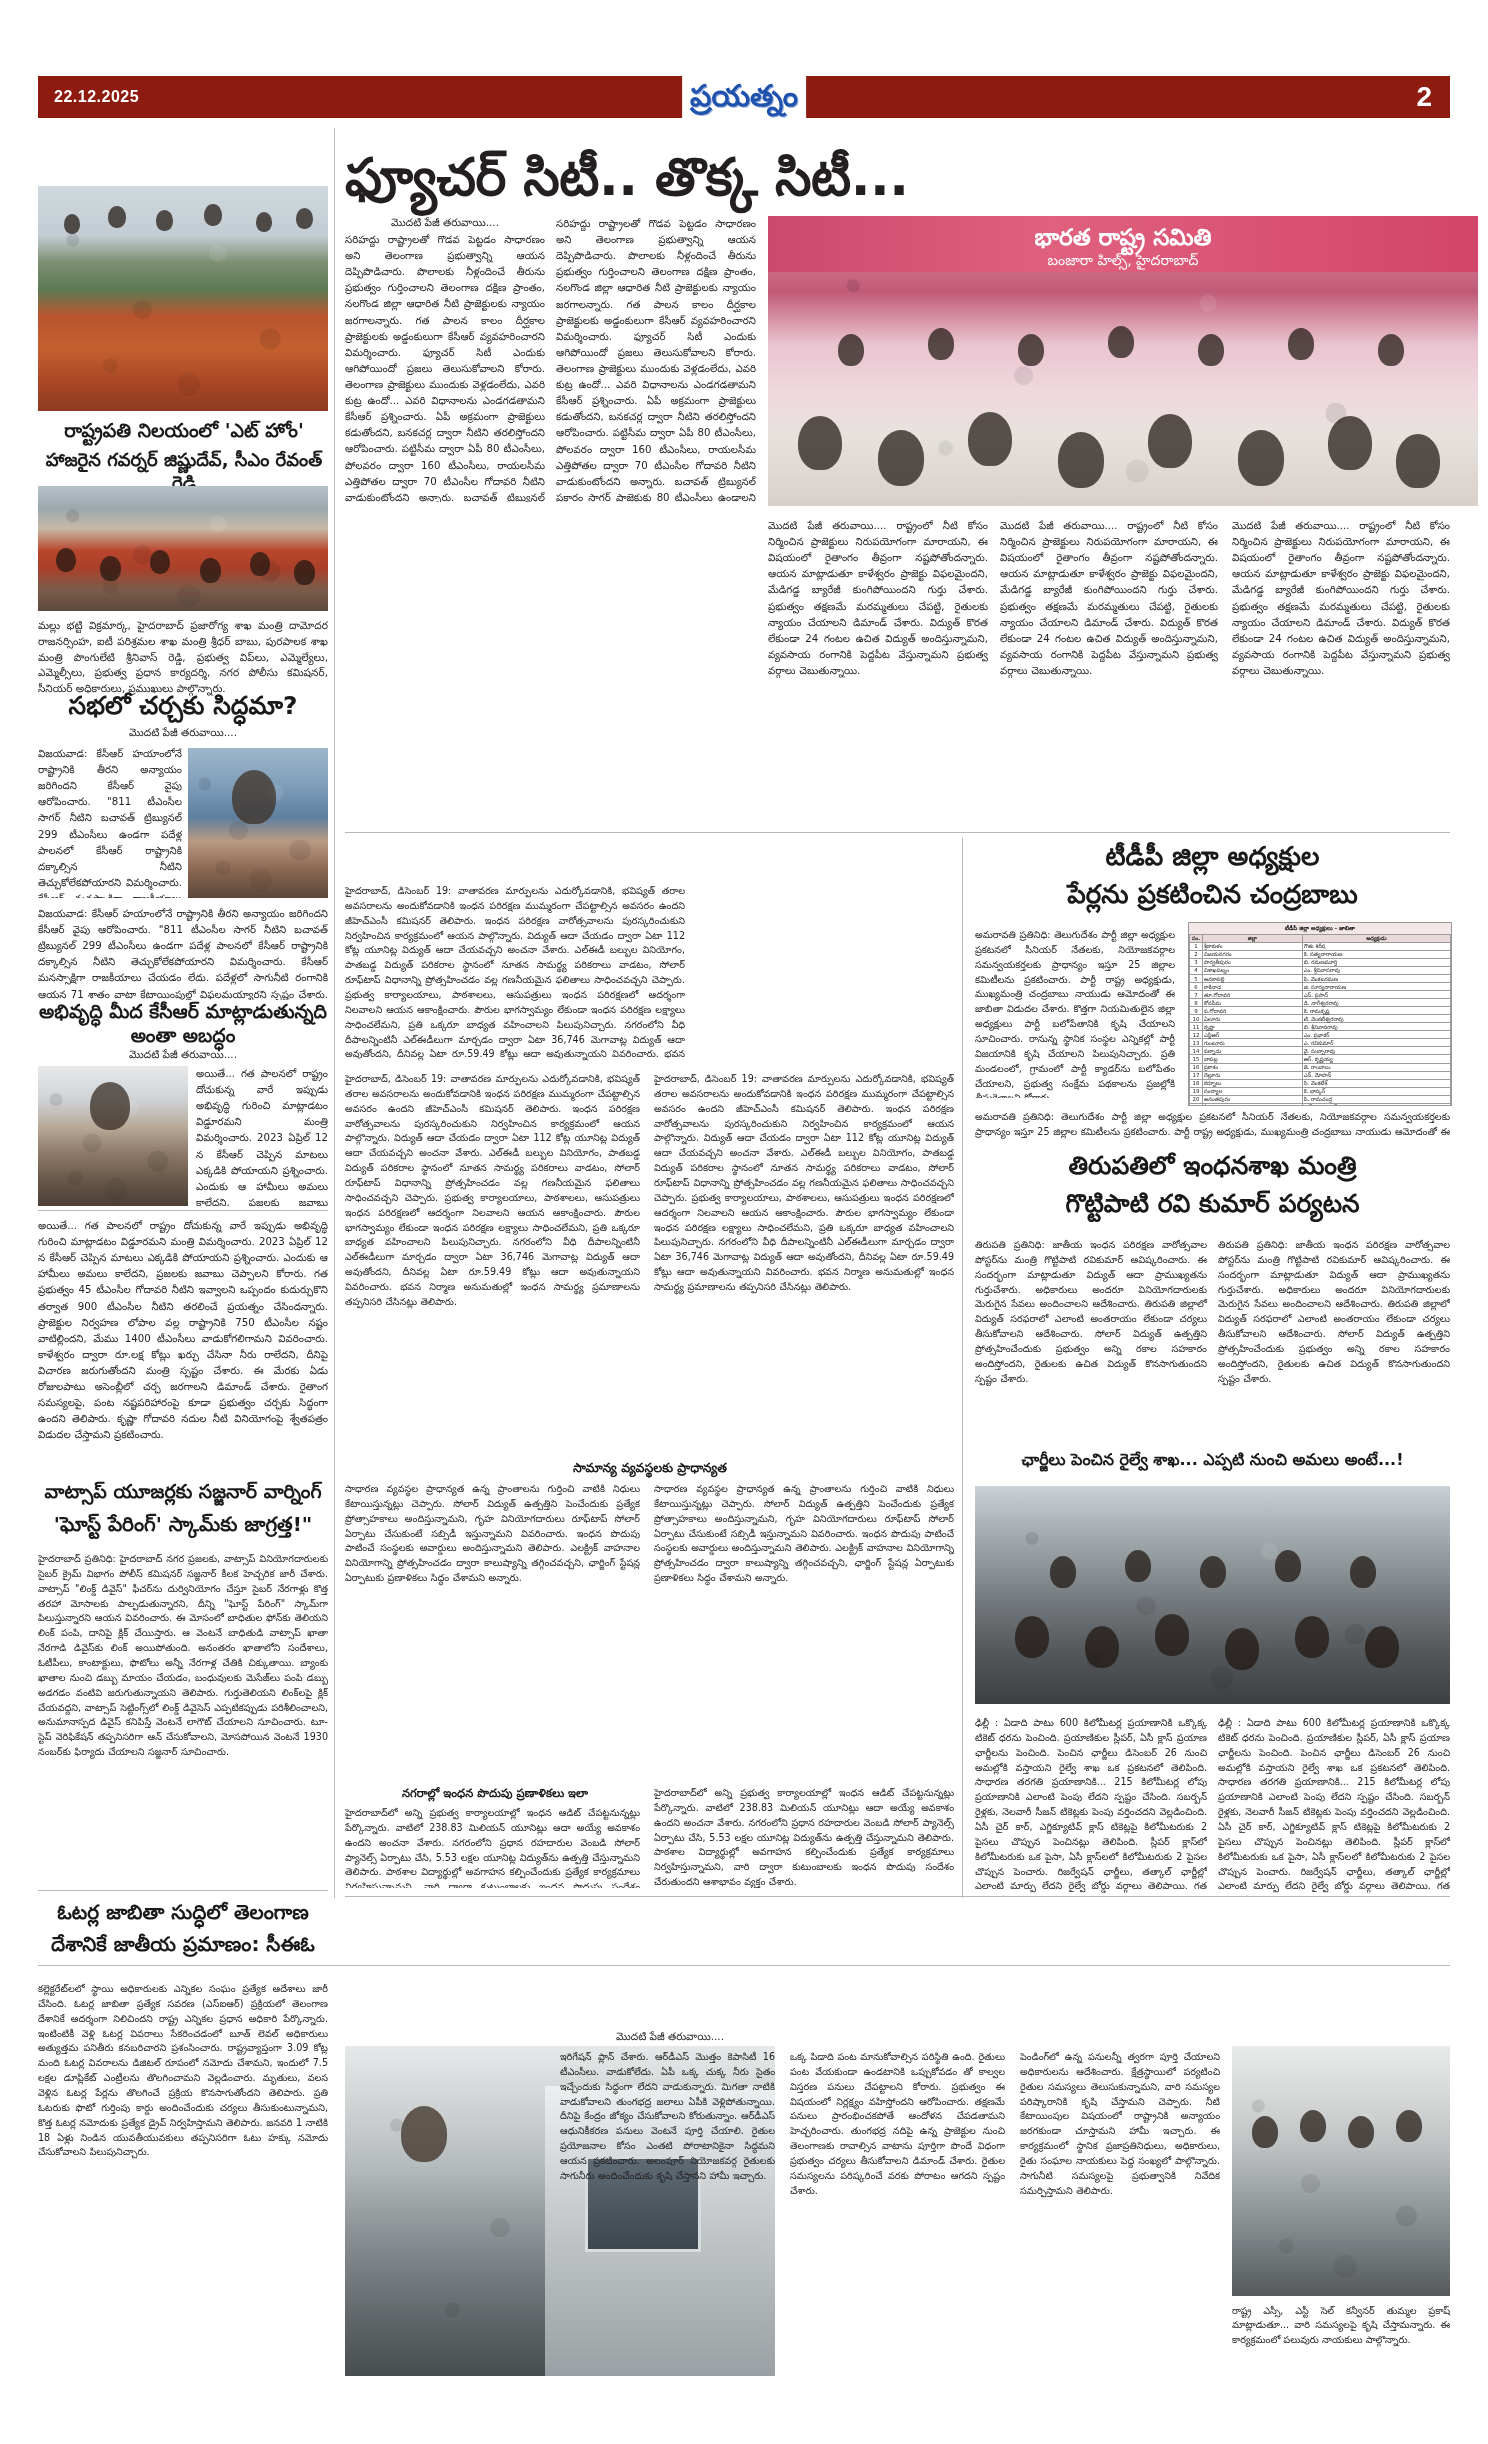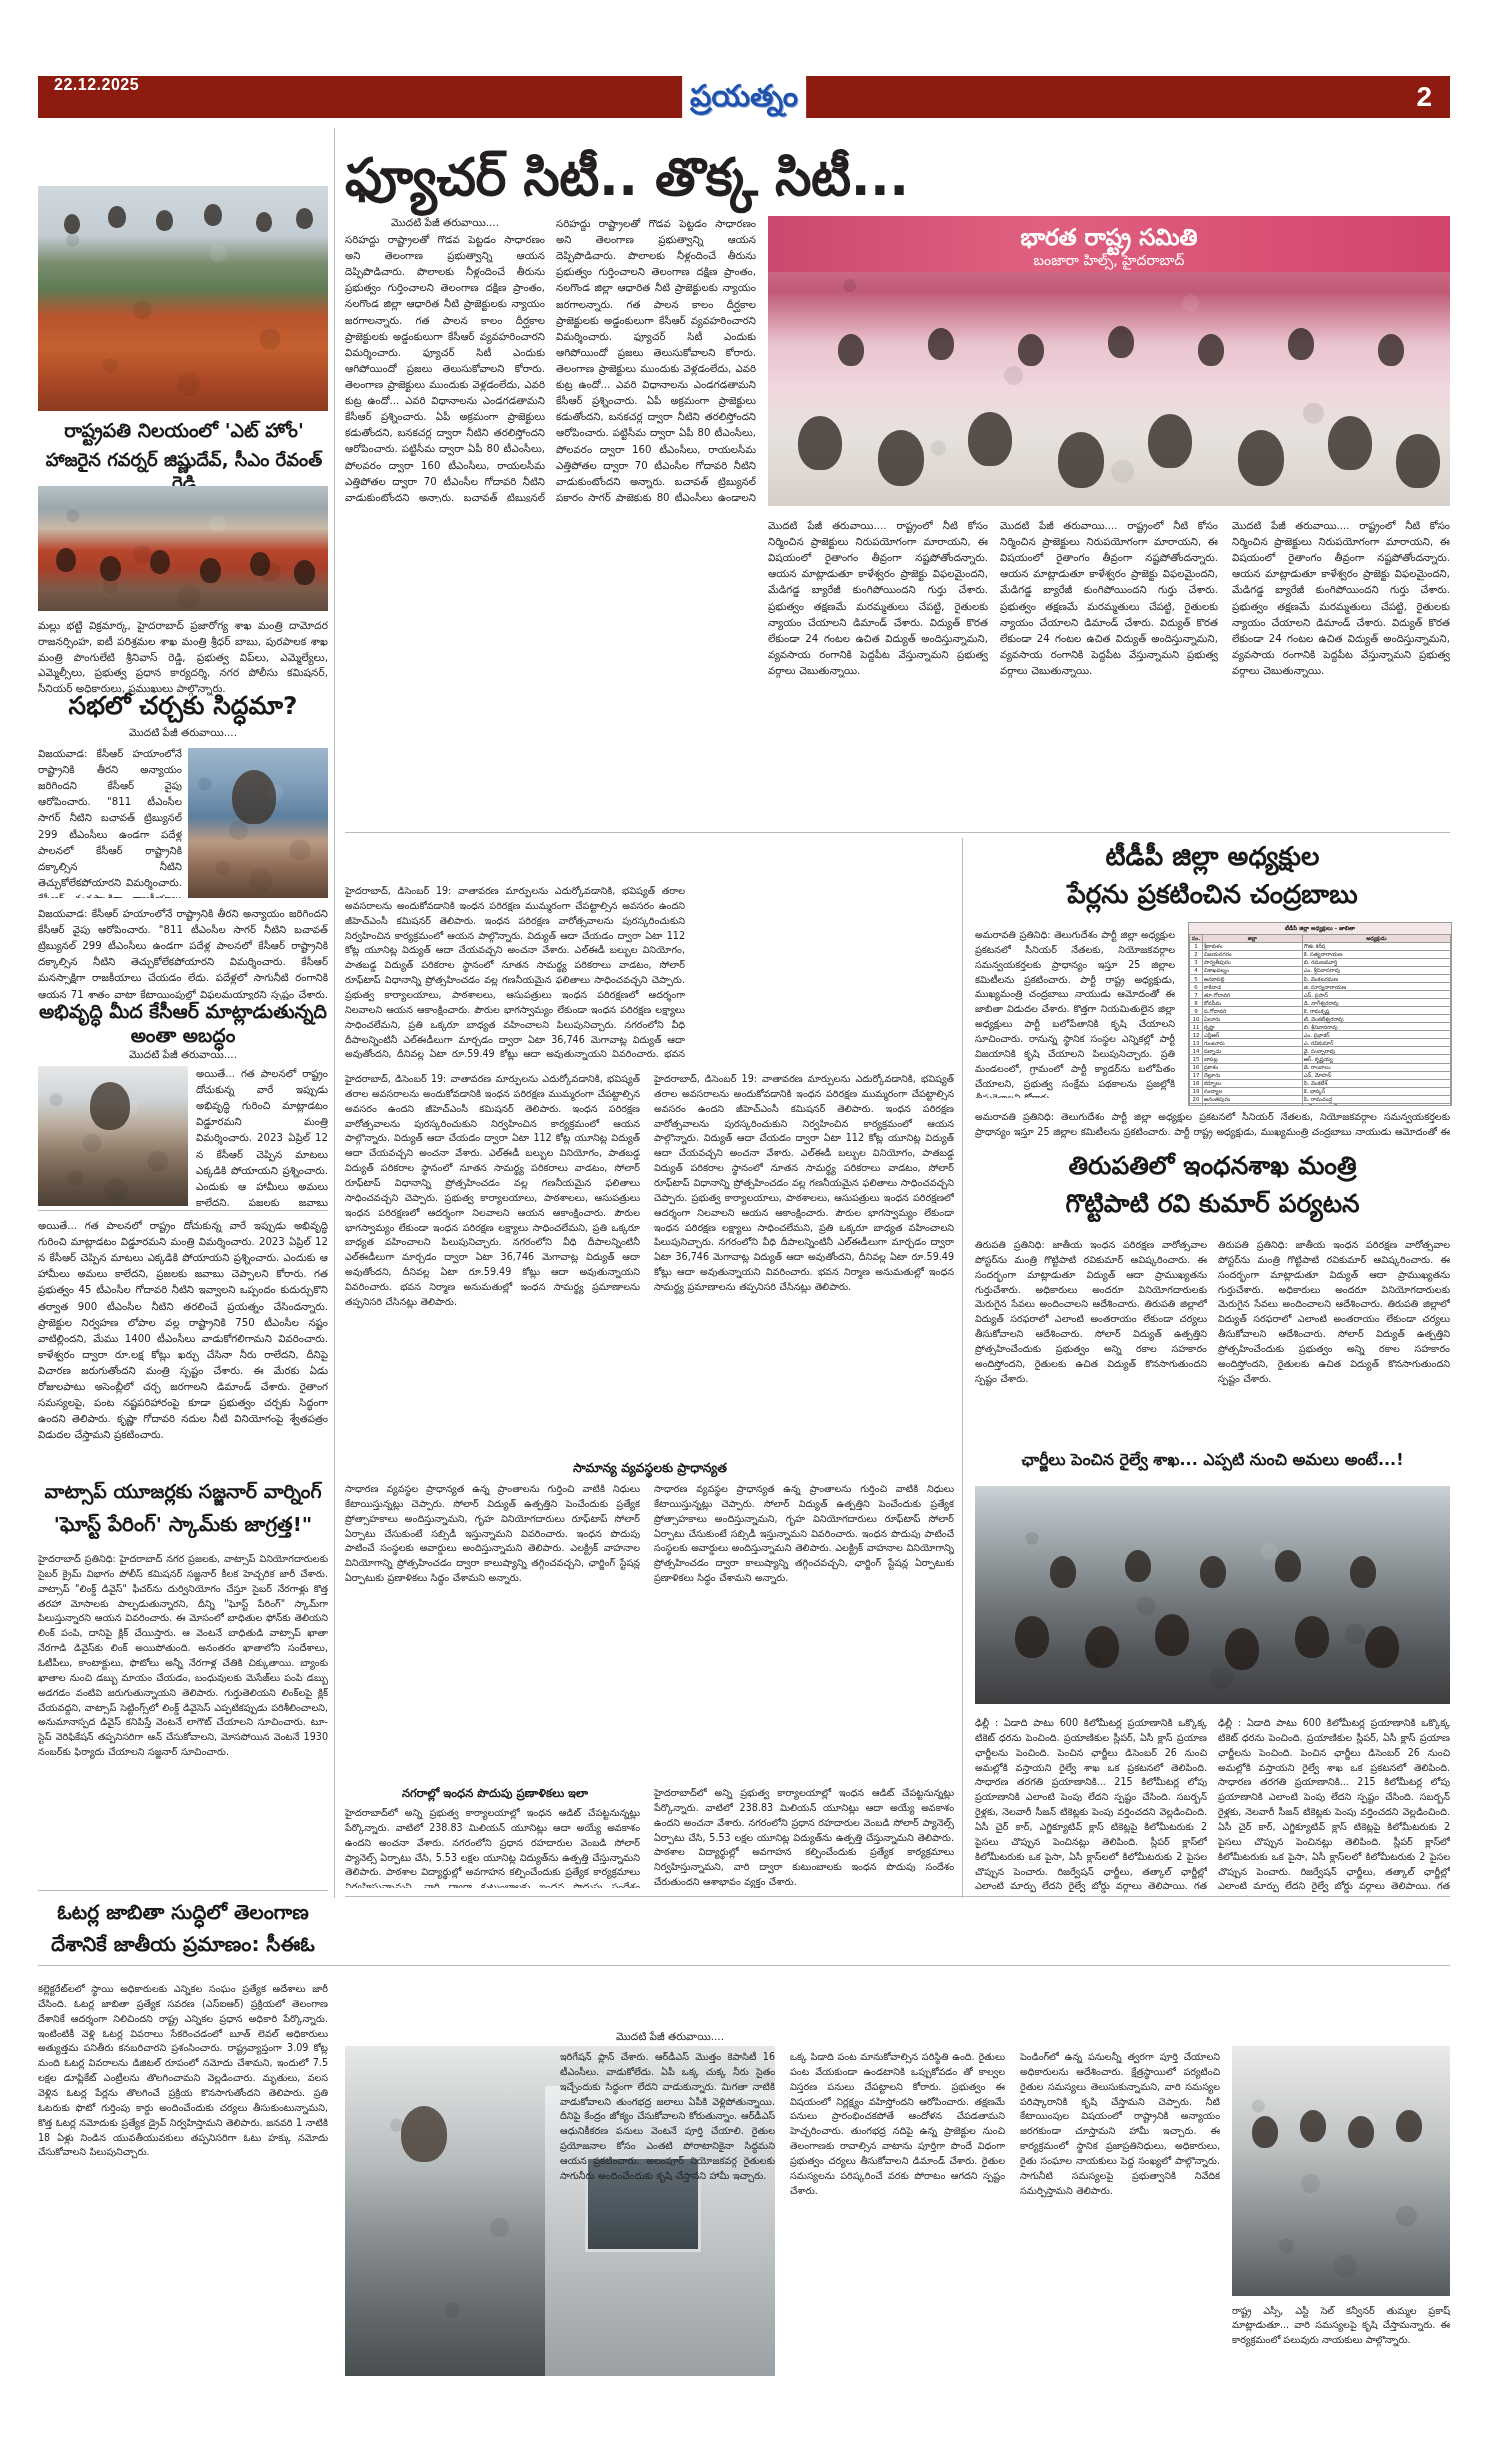--- a/index.html
+++ b/index.html
@@ -10,21 +10,21 @@
     color:#111;
     position:relative;
     overflow:hidden;
   }
   .page{position:relative;width:1488px;height:2444px;background:#fff;}
 
   
   .masthead-bar{
     position:absolute;left:38px;top:76px;width:1412px;height:42px;
     background:#8e1b10;
-    display:flex;
+    display:flex;align-items:center;
   }
   .mast-date{
     color:#fff;font-weight:bold;font-size:16px;letter-spacing:.5px;
     margin-left:16px;font-family:"Liberation Sans",sans-serif;
   }
   .mast-logo-wrap{
     position:absolute;left:50%;top:-8px;transform:translateX(-50%);
     background:#fff;padding:2px 8px 4px 8px;height:52px;
     display:flex;align-items:center;justify-content:center;
   }
@@ -207,21 +207,21 @@
   <div class="body tiny" style="left:38px;top:1552px;width:290px;height:330px;overflow:hidden;">హైదరాబాద్ ప్రతినిధి: హైదరాబాద్ నగర ప్రజలకు, వాట్సాప్ వినియోగదారులకు సైబర్ క్రైమ్ విభాగం పోలీస్ కమిషనర్ సజ్జనార్ కీలక హెచ్చరిక జారీ చేశారు. వాట్సాప్ "లింక్డ్ డివైస్" ఫీచర్‌ను దుర్వినియోగం చేస్తూ సైబర్ నేరగాళ్లు కొత్త తరహా మోసాలకు పాల్పడుతున్నారని, దీన్ని "ఘోస్ట్ పేరింగ్" స్కామ్‌గా పిలుస్తున్నారని ఆయన వివరించారు. ఈ మోసంలో బాధితుల ఫోన్‌కు తెలియని లింక్ పంపి, దానిపై క్లిక్ చేయిస్తారు. ఆ వెంటనే బాధితుడి వాట్సాప్ ఖాతా నేరగాడి డివైస్‌కు లింక్ అయిపోతుంది. అనంతరం ఖాతాలోని సందేశాలు, ఓటీపీలు, కాంటాక్టులు, ఫొటోలు అన్నీ నేరగాళ్ల చేతికి చిక్కుతాయి. బ్యాంకు ఖాతాల నుంచి డబ్బు మాయం చేయడం, బంధువులకు మెసేజ్‌లు పంపి డబ్బు అడగడం వంటివి జరుగుతున్నాయని తెలిపారు. గుర్తుతెలియని లింక్‌లపై క్లిక్ చేయవద్దని, వాట్సాప్ సెట్టింగ్స్‌లో లింక్డ్ డివైసెస్ ఎప్పటికప్పుడు పరిశీలించాలని, అనుమానాస్పద డివైస్ కనిపిస్తే వెంటనే లాగౌట్ చేయాలని సూచించారు. టూ-స్టెప్ వెరిఫికేషన్ తప్పనిసరిగా ఆన్ చేసుకోవాలని, మోసపోయిన వెంటనే 1930 నంబర్‌కు ఫిర్యాదు చేయాలని సజ్జనార్ సూచించారు.</div>
 
   <div class="sectionhead" style="left:34px;top:1900px;width:298px;font-size:20px;">ఓటర్ల జాబితా సుద్ధిలో తెలంగాణ</div>
   <div class="sectionhead" style="left:34px;top:1932px;width:298px;font-size:20px;">దేశానికే జాతీయ ప్రమాణం: సీఈఓ</div>
   <div class="body tiny" style="left:38px;top:1982px;width:290px;height:420px;overflow:hidden;">కల్లెక్టరేట్‌లలో స్థాయి అధికారులకు ఎన్నికల సంఘం ప్రత్యేక ఆదేశాలు జారీ చేసింది. ఓటర్ల జాబితా ప్రత్యేక సవరణ (ఎస్ఐఆర్) ప్రక్రియలో తెలంగాణ దేశానికే ఆదర్శంగా నిలిచిందని రాష్ట్ర ఎన్నికల ప్రధాన అధికారి పేర్కొన్నారు. ఇంటింటికీ వెళ్లి ఓటర్ల వివరాలు సేకరించడంలో బూత్ లెవల్ అధికారులు అత్యుత్తమ పనితీరు కనబరిచారని ప్రశంసించారు. రాష్ట్రవ్యాప్తంగా 3.09 కోట్ల మంది ఓటర్ల వివరాలను డిజిటల్ రూపంలో నమోదు చేశామని, ఇందులో 7.5 లక్షల డూప్లికేట్ ఎంట్రీలను తొలగించామని వెల్లడించారు. మృతులు, వలస వెళ్లిన ఓటర్ల పేర్లను తొలగించే ప్రక్రియ కొనసాగుతోందని తెలిపారు. ప్రతి ఓటరుకు ఫొటో గుర్తింపు కార్డు అందించేందుకు చర్యలు తీసుకుంటున్నామని, కొత్త ఓటర్ల నమోదుకు ప్రత్యేక డ్రైవ్ నిర్వహిస్తామని తెలిపారు. జనవరి 1 నాటికి 18 ఏళ్లు నిండిన యువతీయువకులు తప్పనిసరిగా ఓటు హక్కు నమోదు చేసుకోవాలని పిలుపునిచ్చారు.</div>
 
   <div class="contd" style="left:345px;top:216px;width:200px;">మొదటి పేజీ తరువాయి....</div>
   <div class="body" style="left:345px;top:232px;width:200px;height:270px;overflow:hidden;">సరిహద్దు రాష్ట్రాలతో గొడవ పెట్టడం సాధారణం అని తెలంగాణ ప్రభుత్వాన్ని ఆయన దెప్పిపొడిచారు. పొలాలకు నీళ్లందించే తీరును ప్రభుత్వం గుర్తించాలని తెలంగాణ దక్షిణ ప్రాంతం, నలగొండ జిల్లా ఆధారిత నీటి ప్రాజెక్టులకు న్యాయం జరగాలన్నారు. గత పాలన కాలం దీర్ఘకాల ప్రాజెక్టులకు అడ్డంకులుగా కేసీఆర్ వ్యవహరించారని విమర్శించారు. ఫ్యూచర్ సిటీ ఎందుకు ఆగిపోయిందో ప్రజలు తెలుసుకోవాలని కోరారు. తెలంగాణ ప్రాజెక్టులు ముందుకు వెళ్లడంలేదు, ఎవరి కుట్ర ఉందో... ఎవరి విధానాలను ఎండగడతామని కేసీఆర్ ప్రశ్నించారు. ఏపీ అక్రమంగా ప్రాజెక్టులు కడుతోందని, బనకచర్ల ద్వారా నీటిని తరలిస్తోందని ఆరోపించారు. పట్టిసీమ ద్వారా ఏపీ 80 టీఎంసీలు, పోలవరం ద్వారా 160 టీఎంసీలు, రాయలసీమ ఎత్తిపోతల ద్వారా 70 టీఎంసీల గోదావరి నీటిని వాడుకుంటోందని అన్నారు. బచావత్ ట్రిబ్యునల్ ప్రకారం సాగర్ ప్రాజెక్టుకు 80 టీఎంసీలు ఉండాలని ఏపీ దొంగతనంగా తరలిస్తోందని విమర్శించారు. జూరాల, శ్రీశైలం, సాగర్, పాలేరు, మూసీపై 40 టీఎంసీల నీటిని వాడుకునే హక్కు తెలంగాణకు ఉందని, ఆ హక్కును కాపాడుకోవడంలో ప్రభుత్వం విఫలమైందని కేసీఆర్ అన్నారు. కృష్ణా జలాల్లో తెలంగాణకు దక్కాల్సిన వాటా విషయంలో కేంద్రంపై ఒత్తిడి తేవాలని సూచించారు.</div>
   <div class="body" style="left:556px;top:216px;width:200px;height:286px;overflow:hidden;">సరిహద్దు రాష్ట్రాలతో గొడవ పెట్టడం సాధారణం అని తెలంగాణ ప్రభుత్వాన్ని ఆయన దెప్పిపొడిచారు. పొలాలకు నీళ్లందించే తీరును ప్రభుత్వం గుర్తించాలని తెలంగాణ దక్షిణ ప్రాంతం, నలగొండ జిల్లా ఆధారిత నీటి ప్రాజెక్టులకు న్యాయం జరగాలన్నారు. గత పాలన కాలం దీర్ఘకాల ప్రాజెక్టులకు అడ్డంకులుగా కేసీఆర్ వ్యవహరించారని విమర్శించారు. ఫ్యూచర్ సిటీ ఎందుకు ఆగిపోయిందో ప్రజలు తెలుసుకోవాలని కోరారు. తెలంగాణ ప్రాజెక్టులు ముందుకు వెళ్లడంలేదు, ఎవరి కుట్ర ఉందో... ఎవరి విధానాలను ఎండగడతామని కేసీఆర్ ప్రశ్నించారు. ఏపీ అక్రమంగా ప్రాజెక్టులు కడుతోందని, బనకచర్ల ద్వారా నీటిని తరలిస్తోందని ఆరోపించారు. పట్టిసీమ ద్వారా ఏపీ 80 టీఎంసీలు, పోలవరం ద్వారా 160 టీఎంసీలు, రాయలసీమ ఎత్తిపోతల ద్వారా 70 టీఎంసీల గోదావరి నీటిని వాడుకుంటోందని అన్నారు. బచావత్ ట్రిబ్యునల్ ప్రకారం సాగర్ ప్రాజెక్టుకు 80 టీఎంసీలు ఉండాలని ఏపీ దొంగతనంగా తరలిస్తోందని విమర్శించారు. జూరాల, శ్రీశైలం, సాగర్, పాలేరు, మూసీపై 40 టీఎంసీల నీటిని వాడుకునే హక్కు తెలంగాణకు ఉందని, ఆ హక్కును కాపాడుకోవడంలో ప్రభుత్వం విఫలమైందని కేసీఆర్ అన్నారు. కృష్ణా జలాల్లో తెలంగాణకు దక్కాల్సిన వాటా విషయంలో కేంద్రంపై ఒత్తిడి తేవాలని సూచించారు.</div>
 
-  <div class="photo ph-brs" style="left:768px;top:216px;width:682px;height:290px;">
+  <div class="photo ph-brs" style="left:768px;top:216px;width:682px;height:290px;padding-left:28px;">
     <div class="noise"></div>
     <div style="position:absolute;left:0;top:0;width:100%;height:56px;
                 background:linear-gradient(90deg,#c94a6e,#e0607f 40%,#d2456b);">
       <div style="position:absolute;left:50%;top:8px;transform:translateX(-50%);
                   color:#fff;font-weight:bold;font-size:23px;
                   font-family:'DejaVu Sans',sans-serif;white-space:nowrap;">భారత రాష్ట్ర సమితి</div>
       <div style="position:absolute;left:50%;top:36px;transform:translateX(-50%);
                   color:#fff;font-size:14px;font-family:'DejaVu Sans',sans-serif;white-space:nowrap;">బంజారా హిల్స్, హైదరాబాద్</div>
     </div>
     <div class="heads">

